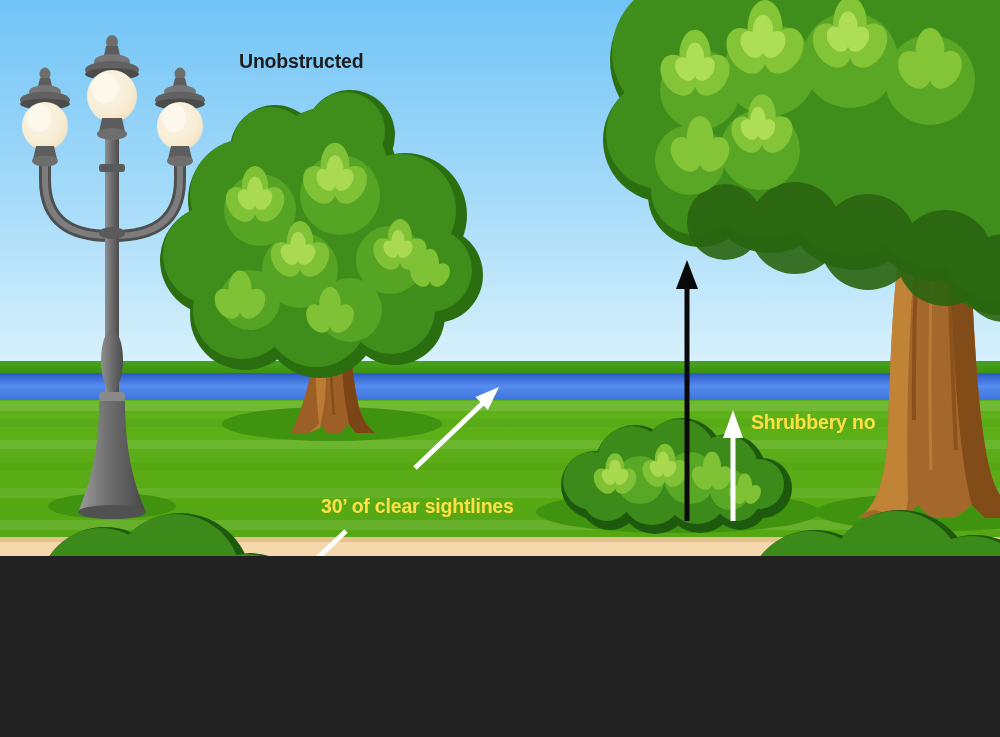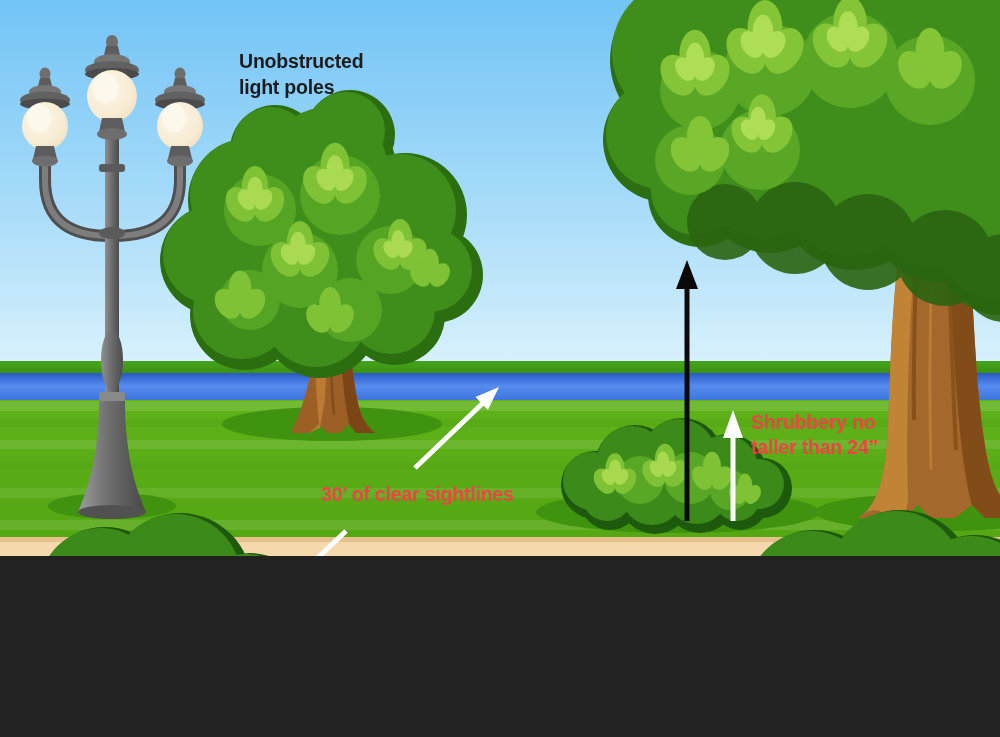--- a/index.html
+++ b/index.html
@@ -6,21 +6,21 @@
   .stage{
     position:relative;width:1000px;height:556px;overflow:hidden;
     font-family:"Liberation Sans","DejaVu Sans",sans-serif;
   }
   .stage svg{position:absolute;left:0;top:0;display:block;}
   .label{
     position:absolute;font-weight:bold;font-size:19.5px;line-height:26px;
     letter-spacing:-0.2px;white-space:nowrap;
   }
   .label.black{color:#1c1c1c;}
-  .label.white{color:#ef4444;}
+  .label.white{color:#fde047;}
 </style>
 </head>
 <body>
 
 <div class="stage">
 <svg width="1000" height="737" viewBox="0 0 1000 737">
   <defs>
     <linearGradient id="gSky" x1="0" y1="0" x2="0" y2="1">
       <stop offset="0" stop-color="#72c4f6"></stop>
           <stop offset="0.55" stop-color="#a6dbf9"></stop>
@@ -477,25 +477,23 @@
     <polygon points="499,387 487.9,410.1 475.5,397.1" fill="#ffffff"></polygon>
   </g>
   <g>
     <line x1="346" y1="531" x2="195" y2="675" stroke="#ffffff" stroke-width="5"></line>
     <polygon points="180,694 190.8,670.8 203.4,683.6" fill="#ffffff"></polygon>
   </g>
 </svg>
 
   <div class="label black" style="left:239px;top:48px;">
     <div>Unobstructed</div>
-    <div>light poles</div>
   </div>
 
 
   <div class="label white" style="left:751px;top:410px;line-height:25px;">
     <div>Shrubbery no</div>
-    <div>taller than 24”</div>
   </div>
 
-  <div class="label white" style="left:321px;top:481px;">
+  <div class="label white" style="left:321px;top:493px;">
     <div>30’ of clear sightlines</div>
   </div>
 </div>
 
 </body></html>

